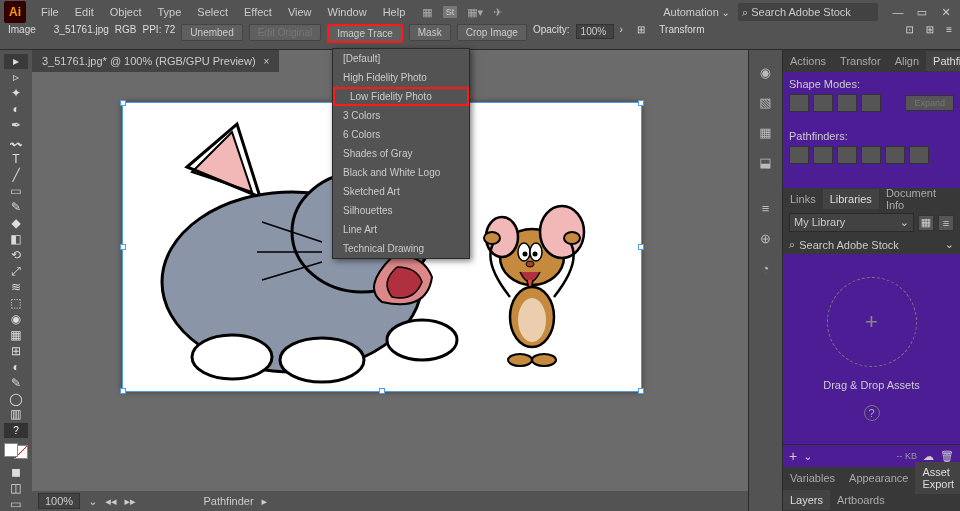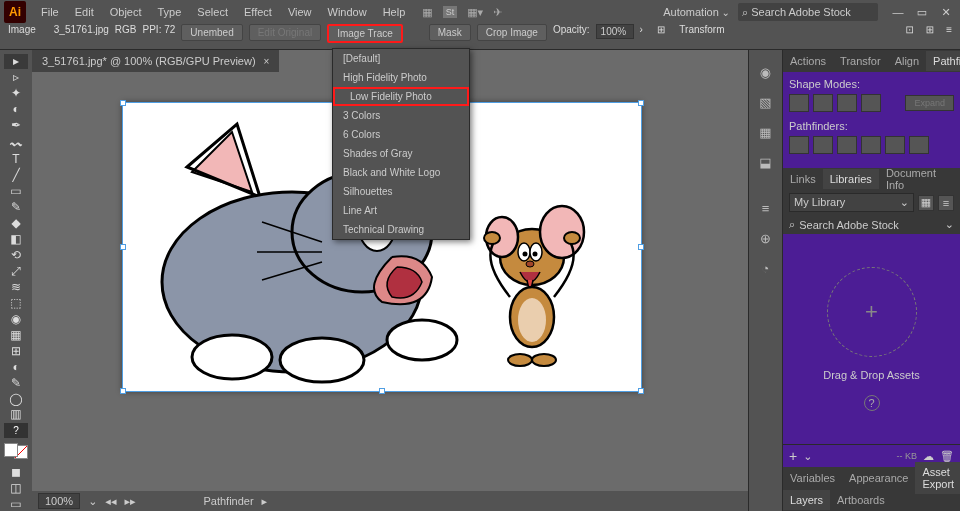--- a/index.html
+++ b/index.html
@@ -40,21 +40,21 @@
 .cartoon{position:absolute;inset:0}
 .statusbar{height:20px;background:#535353;display:flex;align-items:center;padding:0 6px;font-size:10px;color:#ccc;gap:8px}
 .statusbar .zoom{background:#424242;padding:1px 6px;border:1px solid #333}
 .mid-dock{width:34px;background:#535353;display:flex;flex-direction:column;align-items:center;padding-top:10px;gap:6px;border-left:1px solid #2a2a2a}
 .mid-dock .d{width:24px;height:24px;display:flex;align-items:center;justify-content:center;cursor:pointer;color:#bbb;font-size:13px}
 .panels{width:178px;background:#4c1d95;display:flex;flex-direction:column;border-left:1px solid #2a2a2a}
 .panel-tabs{height:22px;display:flex;align-items:center;background:#383838;font-size:9px}
 .panel-tabs .pt{padding:4px 7px;color:#aaa;cursor:pointer}
 .panel-tabs .pt.active{background:#434343;color:#ddd}
 .panel-body{padding:6px;font-size:9px;color:#bbb}
-.shape-modes{display:flex;gap:4px;margin:4px 0 8px 0;align-items:center}
+.shape-modes{display:flex;gap:4px;margin:4px 0 18px 0;align-items:center}
 .shape-modes .sm{width:20px;height:18px;background:#555;border:1px solid #333;cursor:pointer}
 .shape-modes .exp{font-size:9px;padding:2px 8px;background:#555;border:1px solid #333;color:#777;margin-left:auto}
 .lib-bar{background:#383838;padding:3px 6px;display:flex;align-items:center;font-size:9px;gap:4px}
 .lib-bar .sel{flex:1;background:#424242;padding:2px 4px;border:1px solid #2a2a2a}
 .lib-bar .ic{width:16px;height:16px;display:flex;align-items:center;justify-content:center;cursor:pointer;background:#555;border:1px solid #333}
 .drop-zone{flex:1;display:flex;flex-direction:column;align-items:center;justify-content:center;padding:10px;text-align:center}
 .drop-circle{width:90px;height:90px;border:1.5px dashed #777;border-radius:50%;display:flex;align-items:center;justify-content:center;font-size:22px;color:#888;margin-bottom:12px}
 .drop-zone .ttl{font-size:11px;color:#ccc;margin-bottom:6px}
 .drop-zone .desc{font-size:9px;color:#999;line-height:1.4}
 .drop-zone .help{margin-top:8px;font-size:11px;color:#aaa;border:1px solid #777;border-radius:50%;width:16px;height:16px;display:flex;align-items:center;justify-content:center}
@@ -100,21 +100,21 @@
 </div>
 
 <div class="ctrlbar">
   <span class="lbl">Image</span>
   <span class="lbl" style="margin-left:12px">3_51761.jpg</span>
   <span class="lbl">RGB</span>
   <span class="lbl">PPI: 72</span>
   <span class="btn">Unembed</span>
   <span class="btn disabled">Edit Original</span>
   <span class="btn highlight-red">Image Trace</span>
-  <span class="btn" style="margin-left:20px">Mask</span>
+  <span class="btn" style="">Mask</span>
   <span class="btn">Crop Image</span>
   <span class="lbl">Opacity:</span>
   <span class="field">100%</span>
   <span class="lbl">›</span>
   <span class="lbl" style="margin-left:8px">⊞</span>
   <span class="lbl" style="margin-left:8px">Transform</span>
   <div class="sep"></div>
   <span class="lbl">⊡</span>
   <span class="lbl" style="margin-left:6px">⊞</span>
   <span class="lbl" style="margin-left:6px">≡</span>
@@ -299,16 +299,17 @@
 </div>
 
 <div class="dropdown">
   <div class="di">[Default]</div>
   <div class="di">High Fidelity Photo</div>
   <div class="di hl">Low Fidelity Photo</div>
   <div class="di">3 Colors</div>
   <div class="di">6 Colors</div>
   <div class="di">Shades of Gray</div>
   <div class="di">Black and White Logo</div>
+  <div class="di">Sketched Art</div>
   <div class="di">Silhouettes</div>
   <div class="di">Line Art</div>
   <div class="di">Technical Drawing</div>
 </div>
 
 </body></html>

